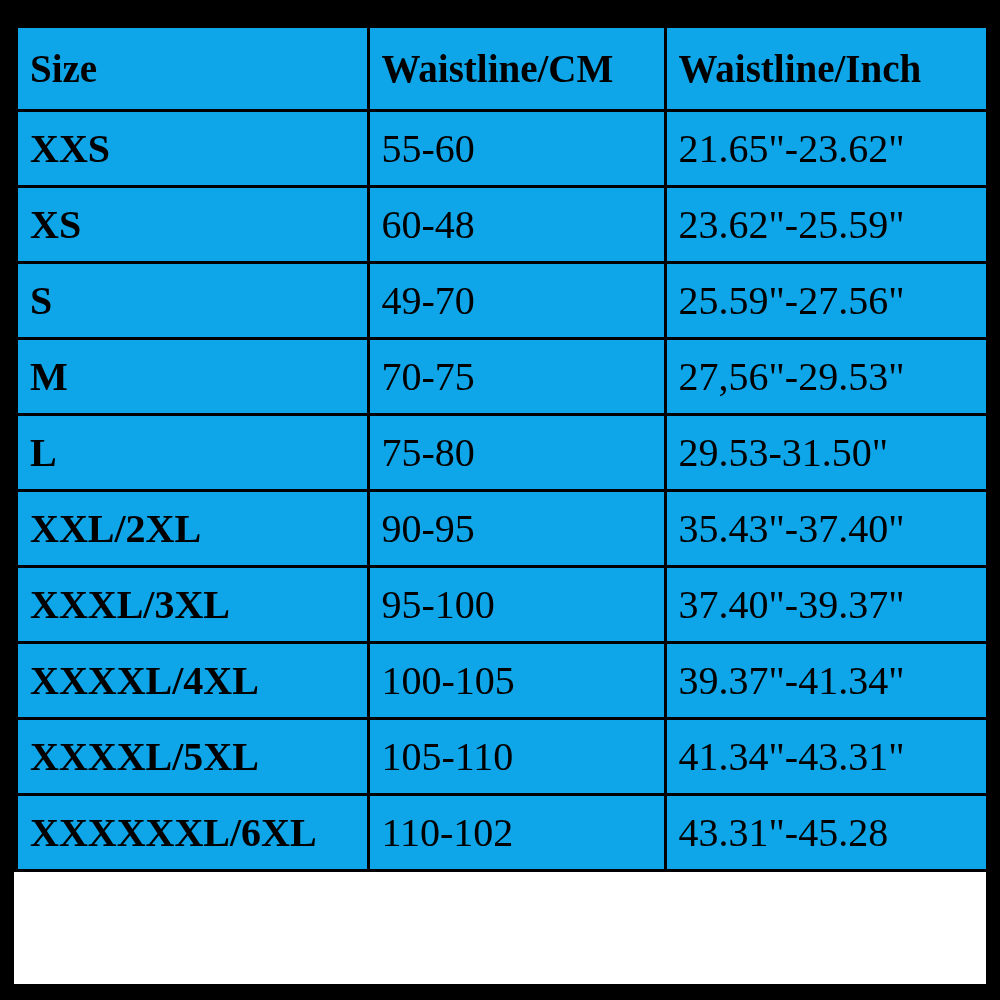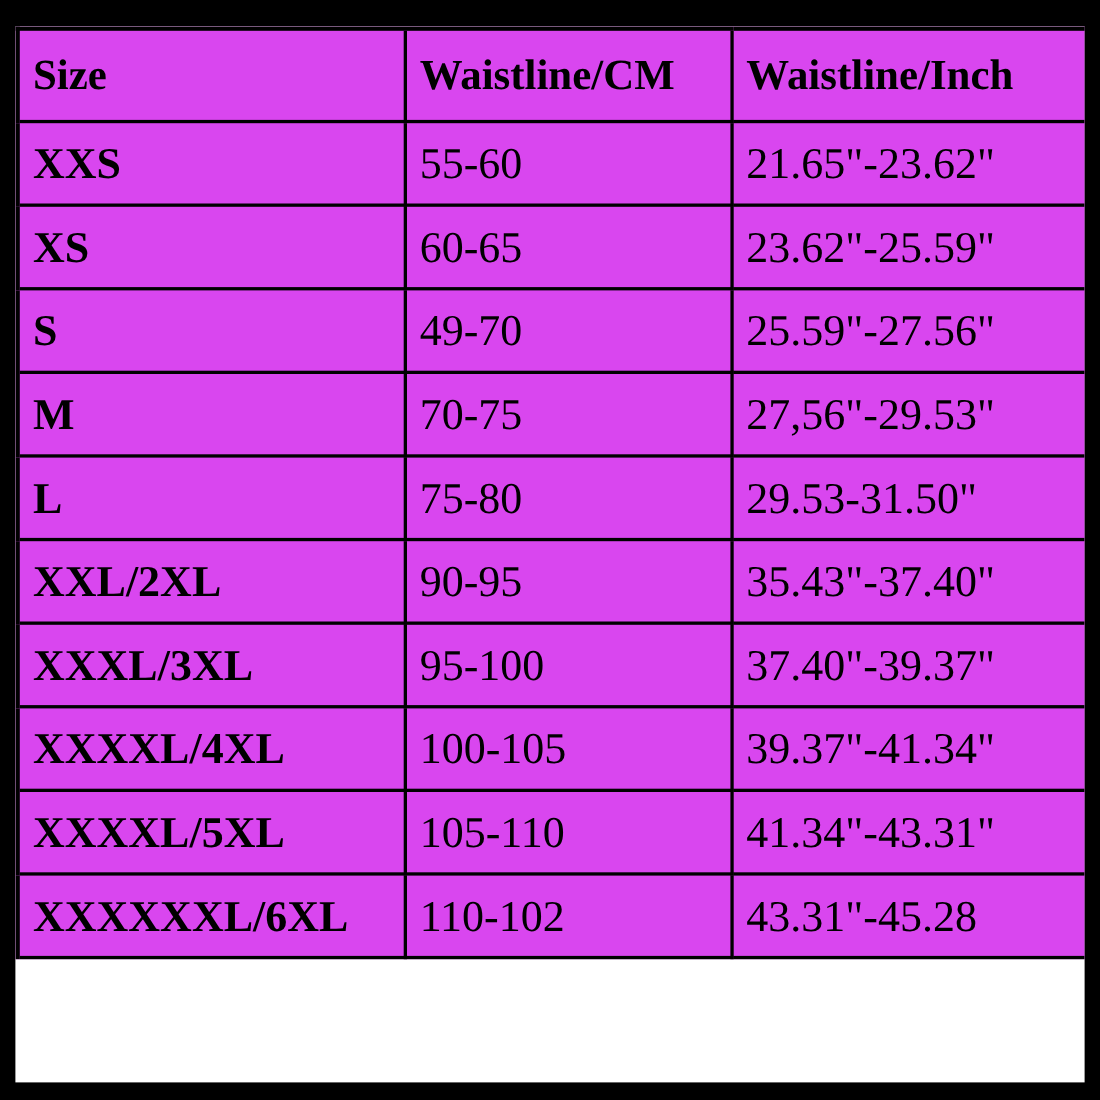--- a/index.html
+++ b/index.html
@@ -24,21 +24,21 @@
     width: 972px;
     height: 960px;
     background: #ffffff;
     box-sizing: border-box;
     overflow: hidden;
   }
   table.size-table {
     border-collapse: collapse;
     width: 972px;
     table-layout: fixed;
-    background: #d946ef;
+    background: #0ea5e9;
   }
   table.size-table col.c1 { width: 352px; }
   table.size-table col.c2 { width: 297px; }
   table.size-table col.c3 { width: 323px; }
 
   table.size-table th,
   table.size-table td {
     border: 3px solid #000000;
     padding: 4px 0 4px 12px;
     text-align: left;
@@ -97,21 +97,21 @@
         </tr>
       </thead>
       <tbody>
         <tr>
           <td class="size-cell">XXS</td>
           <td class="measure-cell">55-60</td>
           <td class="measure-cell">21.65"-23.62"</td>
         </tr>
         <tr>
           <td class="size-cell">XS</td>
-          <td class="measure-cell">60-65</td>
+          <td class="measure-cell">60-48</td>
           <td class="measure-cell">23.62"-25.59"</td>
         </tr>
         <tr>
           <td class="size-cell">S</td>
           <td class="measure-cell">49-70</td>
           <td class="measure-cell">25.59"-27.56"</td>
         </tr>
         <tr>
           <td class="size-cell">M</td>
           <td class="measure-cell">70-75</td>

